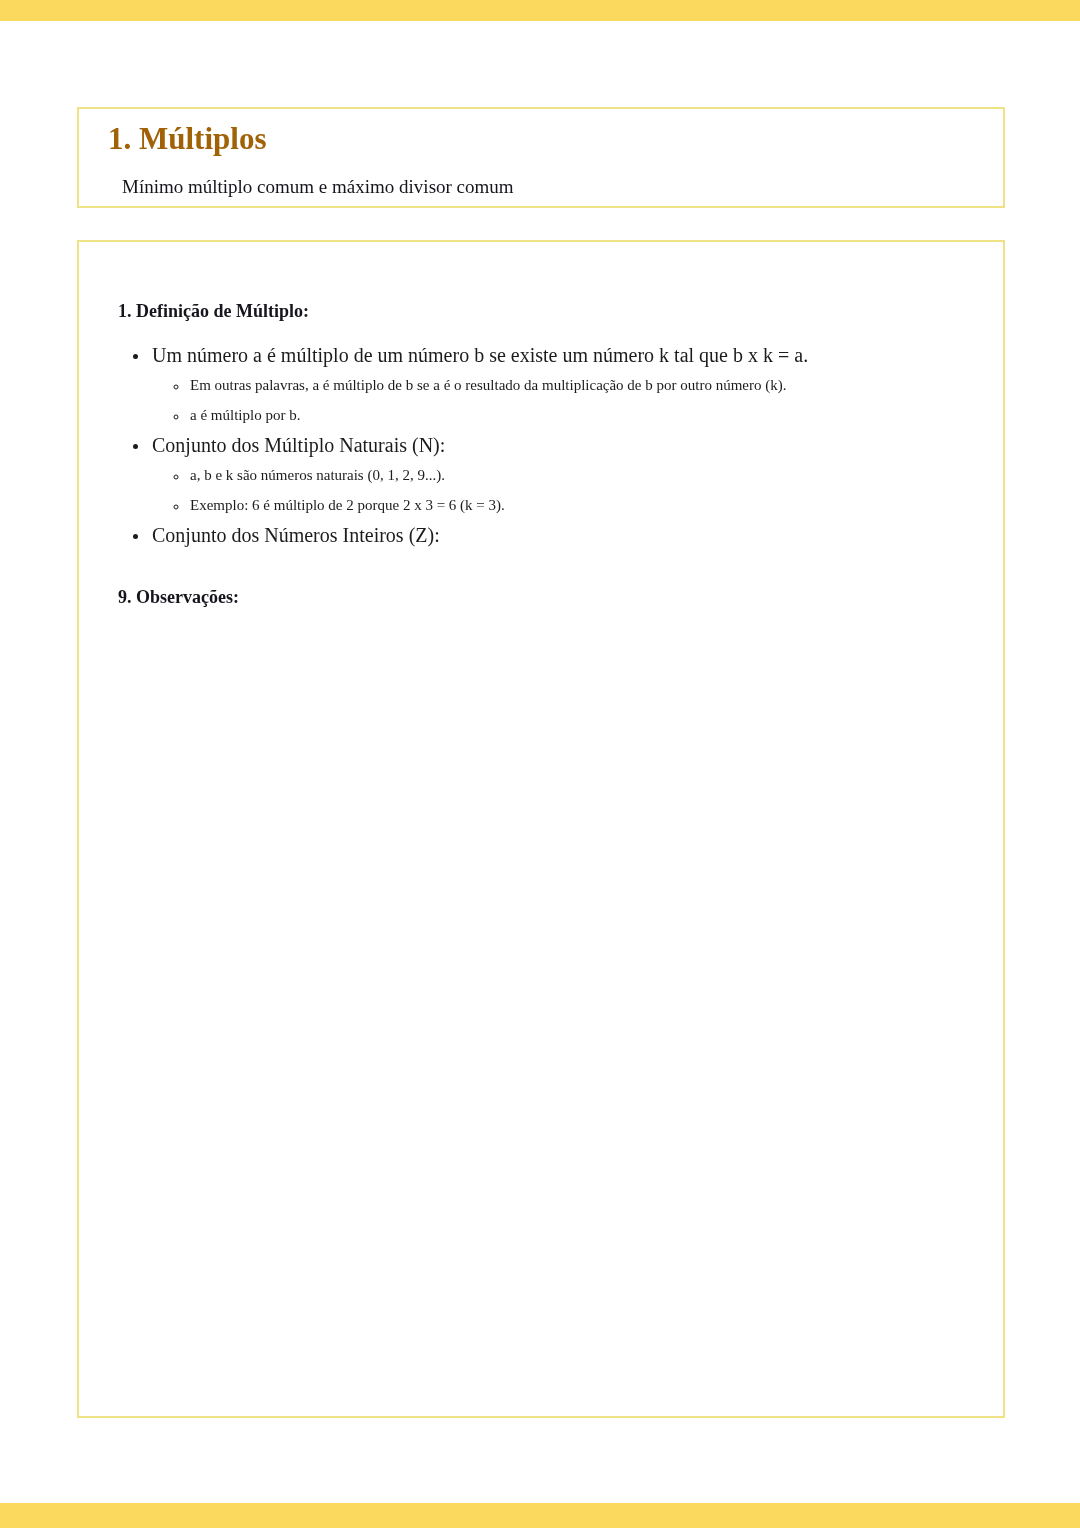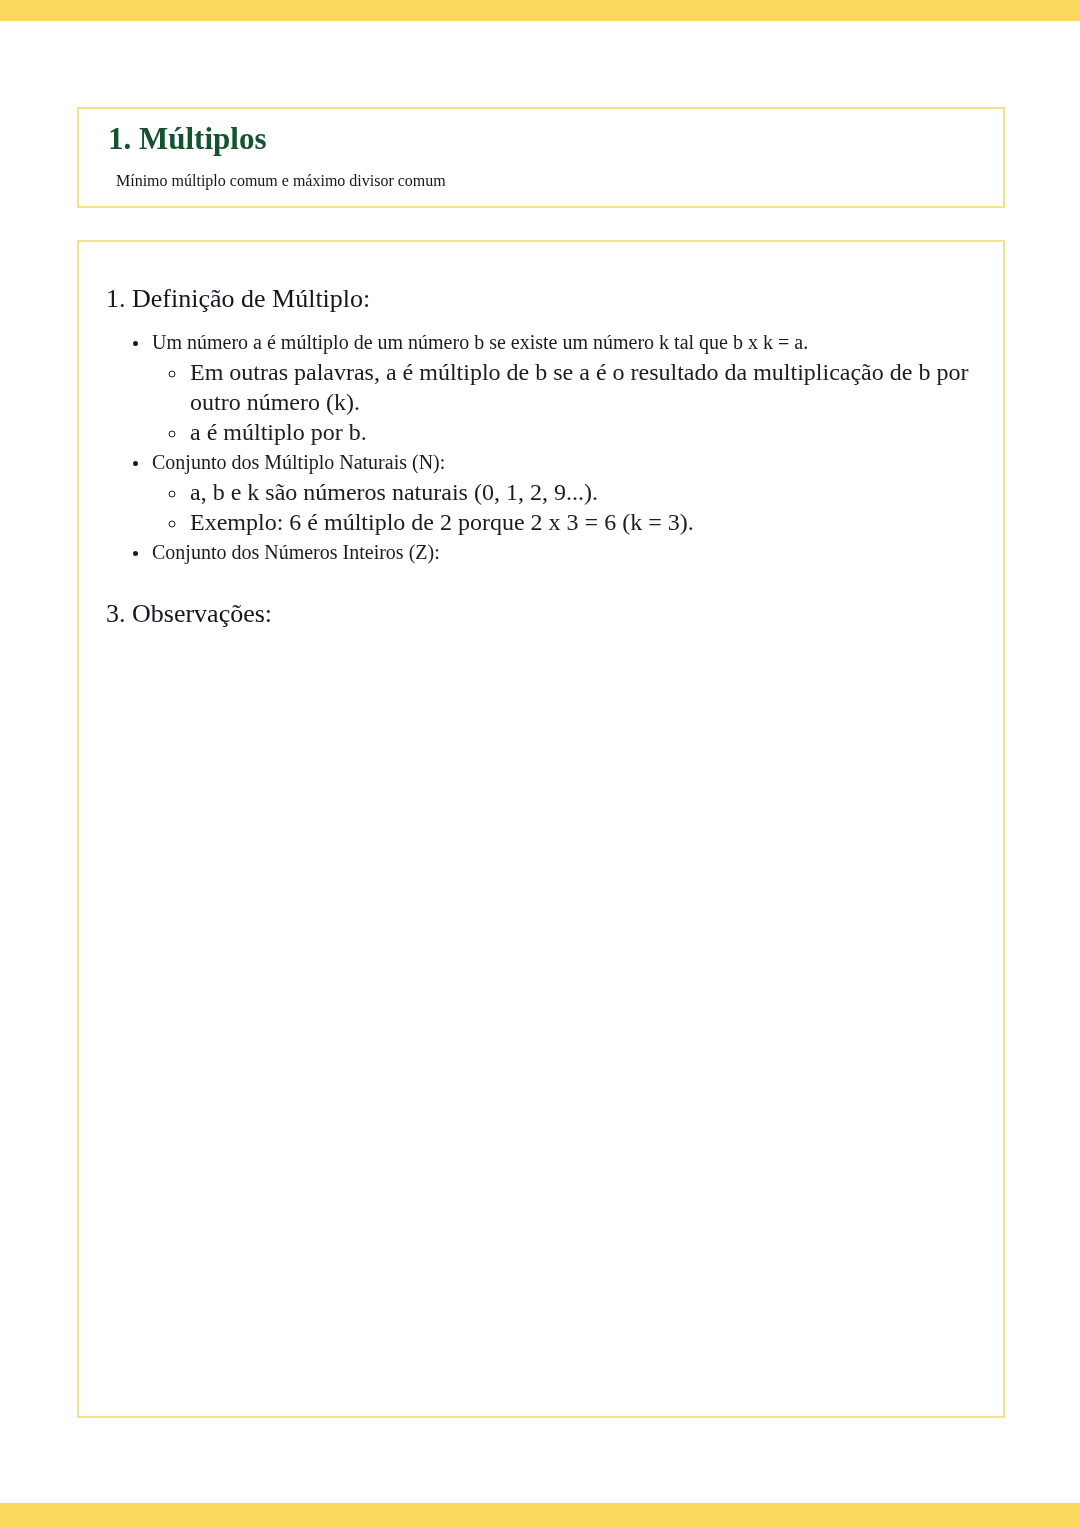--- a/index.html
+++ b/index.html
@@ -33,56 +33,56 @@
   .header-card {
     top: 107px;
     height: 101px;
     padding: 11px 28px 0 29px;
   }
   .doc-title {
     margin: 0;
     font-size: 31px;
     line-height: 38px;
     font-weight: 700;
-    color: #14532d;
+    color: #a16207;
   }
   .doc-subtitle {
-    margin: 8px;
-    font-size: 16px;
+    margin: 14px;
+    font-size: 19px;
     line-height: 30px;
     font-weight: 400;
     color: #15151D;
   }
 
   .content-card {
     top: 240px;
     height: 1178px;
     padding: 40px 34px 0 23px;
   }
   .section-heading {
-    margin: 4px;
-    font-size: 26px;
+    margin: 16px;
+    font-size: 18px;
     line-height: 26px;
-    font-weight: 400;
+    font-weight: 700;
     color: #15151D;
   }
   .section-heading.follow { margin-top: 34px; }
 
   ul.bullets {
     margin: 15px 0 0 0;
     padding-left: 48px;
     list-style-type: disc;
     font-size: 20px;
     line-height: 30px;
   }
   ul.bullets ul.sub {
     margin: 0;
     padding-left: 36px;
     list-style-type: circle;
-    font-size: 24px;
+    font-size: 15px;
     line-height: 30px;
   }
   li { padding-left: 2px; }
   li::marker { color: #1c1c1c; font-size: 0.85em; }
 </style>
 </head>
 <body>
 
 <div class="page">
 
@@ -110,20 +110,20 @@
         <ul class="sub">
           <li><span>a, b e k são números naturais (0, 1, 2, 9...).</span></li>
           <li><span>Exemplo: 6 é múltiplo de 2 porque 2 x 3 = 6 (k = 3).</span></li>
         </ul>
       </li>
       <li>
         <span>Conjunto dos Números Inteiros (Z):</span>
       </li>
     </ul>
 
-    <h3 class="section-heading follow">3. Observações:</h3>
+    <h3 class="section-heading follow">9. Observações:</h3>
 
 
   </div>
 
   <div class="accent-bar bottom"></div>
 
 </div>
 
 </body></html>

